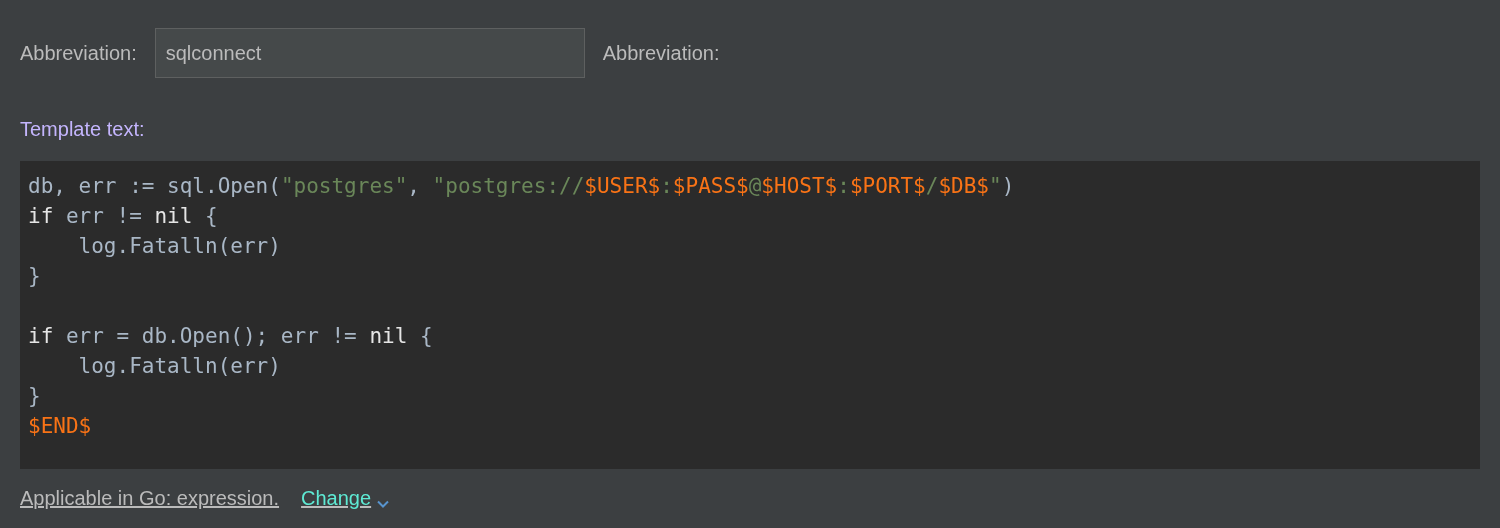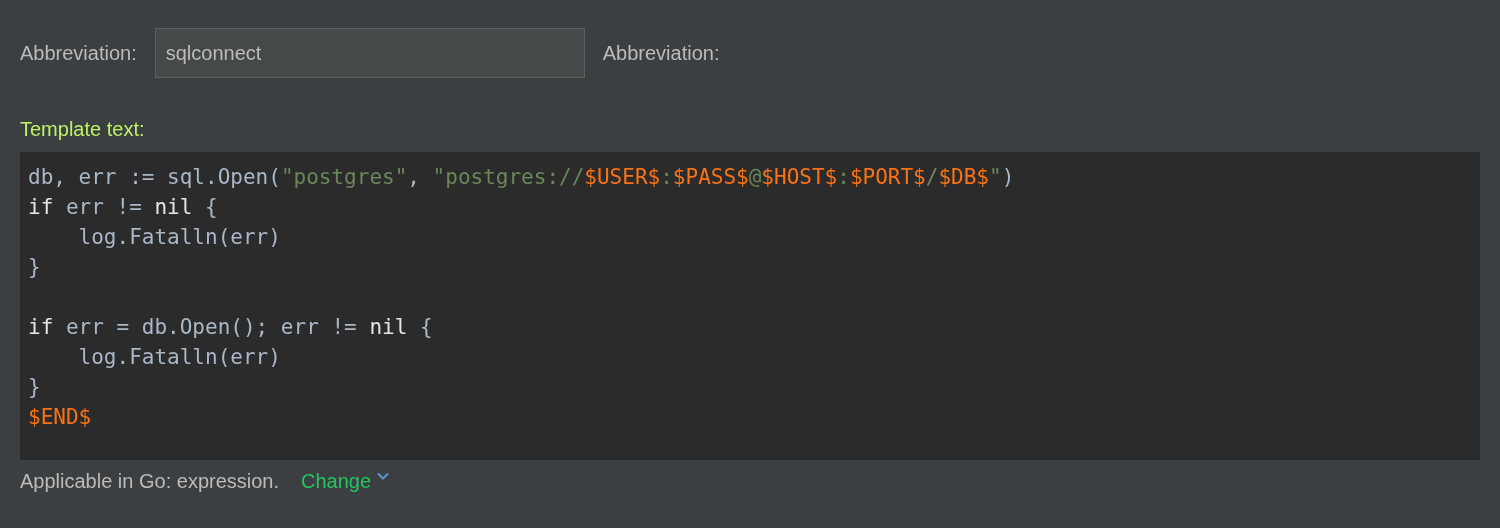--- a/index.html
+++ b/index.html
@@ -27,49 +27,50 @@
     color: #bbbbbb;
     font-size: 20px;
     padding: 24px 10px;
     height: 40px;
     outline: none;
     font-family: inherit;
   }
   #abbr-input { width: 430px; }
   #desc-input { flex: 1; border-right: none; }
   .template-label {
-    margin-bottom: 11px;
-    color: #bef264;
+    margin-bottom: 20px;
+    color: #c4b5fd;
   }
   .code-area {
     background: #2b2b2b;
     color: #a9b7c6;
     font-family: "SF Mono", Menlo, Consolas, "DejaVu Sans Mono", monospace;
     font-size: 21px;
     line-height: 30px;
     padding: 10px 8px 28px 8px;
     white-space: pre;
     min-height: 300px;
     width: 100%;
     overflow: hidden;
   }
   .kw   { color: #e5e5e5; }
   .str  { color: #6a8759; }
   .var  { color: #f97316; }
   .footer-row {
     display: flex;
     align-items: center;
     gap: 22px;
-    margin-top: 10px;
+    margin-top: 18px;
+    text-decoration: underline;
   }
   .change-link {
-    color: #22c55e;
+    color: #5eead4;
     cursor: pointer;
     display: inline-flex;
-    align-items: flex-start;
+    align-items: flex-end;
     gap: 6px;
   }
   .chevron {
     width: 12px;
     height: 12px;
     display: inline-block;
   }
   .chevron svg { display: block; }
 </style>
 </head>

